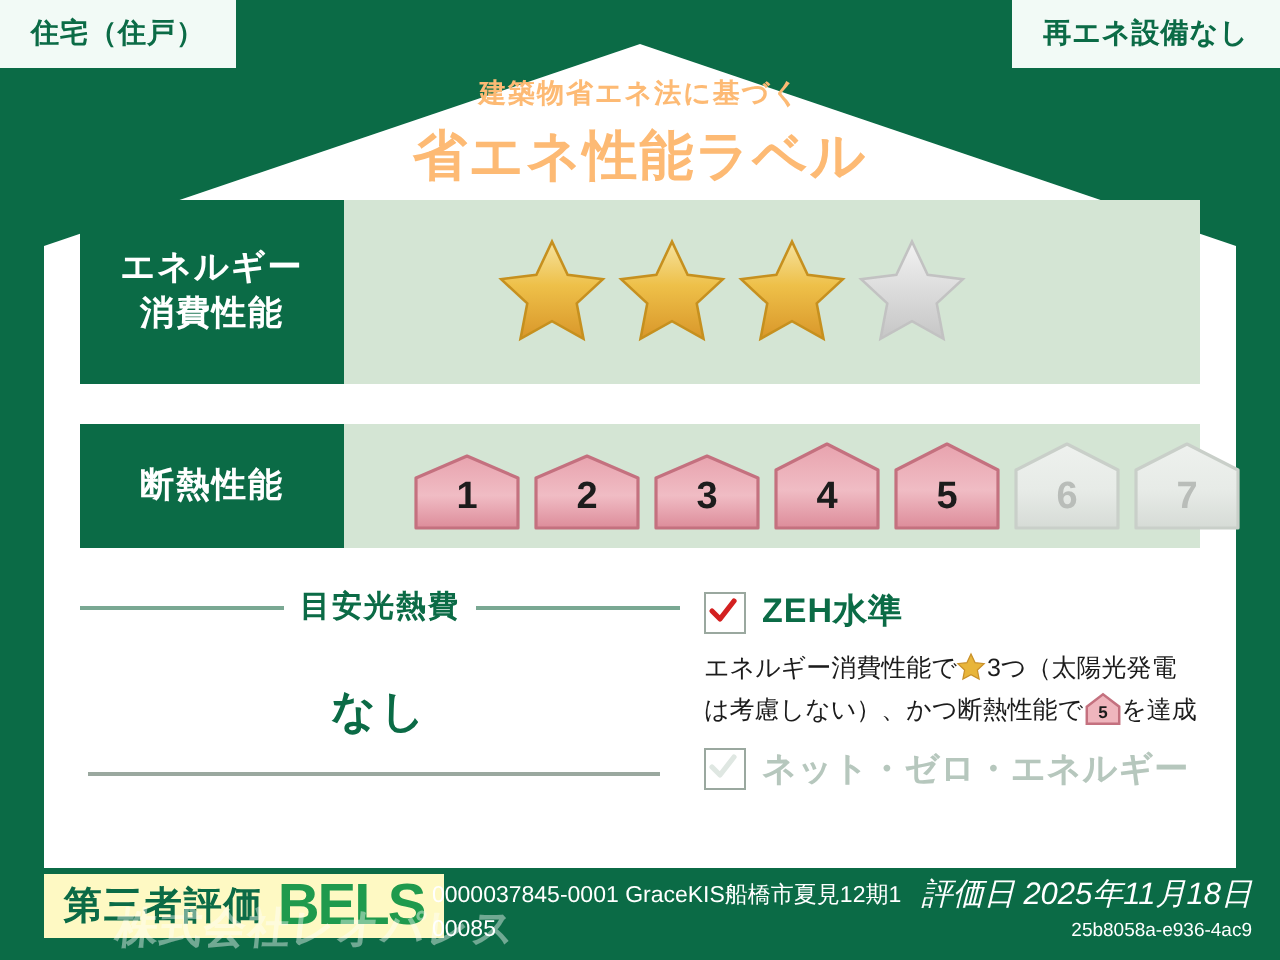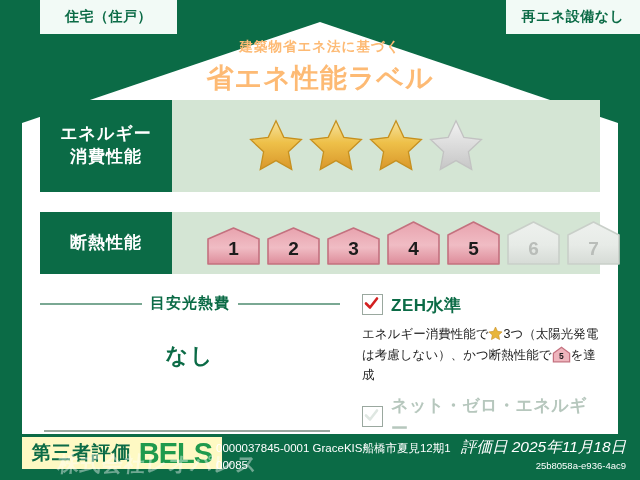--- a/index.html
+++ b/index.html
@@ -16,21 +16,21 @@
     background:#ffffff;
     clip-path:polygon(0% 24.5%, 50% 0%, 100% 24.5%, 100% 100%, 0% 100%);
   }
 
   
   .badge{
     position:absolute;top:0;background:#f2faf6;color:#0b6b46;
     font-weight:bold;font-size:14px;letter-spacing:.5px;
     display:flex;align-items:center;justify-content:center;
   }
-  .badge-left{left:0;width:137px;height:34px;margin-left:40px;}
+  .badge-left{left:0;width:118px;height:34px;}
   .badge-right{right:0;width:134px;height:34px;text-align:right;}
 
   
   .title-wrap{position:absolute;left:0;top:38px;width:640px;text-align:center;color:#fdba74;}
   .title-sub{font-size:13.5px;font-weight:bold;letter-spacing:1px;}
   .title-main{font-size:27px;font-weight:bold;letter-spacing:1px;margin-top:4px;}
 
   
   .card{position:absolute;left:40px;top:100px;width:560px;height:318px;background:#fff;}
 
@@ -53,31 +53,31 @@
   .houses{display:flex;align-items:flex-end;gap:5px;padding-left:34px;}
   .house{position:relative;width:55px;display:flex;align-items:flex-end;justify-content:center;}
   .house svg{display:block;width:55px;}
   .house .num{
     position:absolute;bottom:6px;left:0;width:100%;text-align:center;
     font-size:19px;font-weight:bold;color:#1c1c1c;
   }
   .house.off .num{color:#b9bdb9;}
 
   
-  .lower{display:flex;margin-top:8px;gap:10px;}
+  .lower{display:flex;margin-top:8px;}
   .lower-left{width:300px;position:relative;}
   .lower-right{flex:1;padding-left:12px;}
 
   .cost-head{display:flex;align-items:center;gap:8px;color:#0b6b46;}
   .cost-head .line{flex:1;height:2px;background:#7aa893;}
   .cost-head .txt{font-size:15px;font-weight:bold;white-space:nowrap;letter-spacing:1px;}
   .cost-value{text-align:center;font-size:22px;font-weight:bold;color:#0b6b46;margin-top:28px;letter-spacing:2px;}
   .cost-rule{position:absolute;left:4px;bottom:8px;width:286px;height:2px;background:#9aa89f;}
 
-  .zeh-head{display:flex;align-items:flex-start;gap:8px;}
+  .zeh-head{display:flex;align-items:flex-end;gap:8px;}
   .chk{
     width:19px;height:19px;min-width:19px;border:1.5px solid #9aa89f;background:#fff;
     position:relative;
   }
   .chk svg{position:absolute;left:1px;top:1px;}
   .zeh-title{font-size:17px;font-weight:bold;color:#0b6b46;letter-spacing:.5px;}
   .zeh-desc{font-size:12.5px;color:#1c1c1c;line-height:1.65;margin-top:7px;}
   .mini-star{display:inline-block;vertical-align:-3px;width:15px;height:15px;}
   .mini-house{display:inline-block;vertical-align:-4px;width:19px;height:17px;}
   .nze{display:flex;align-items:center;gap:8px;margin-top:8px;}

